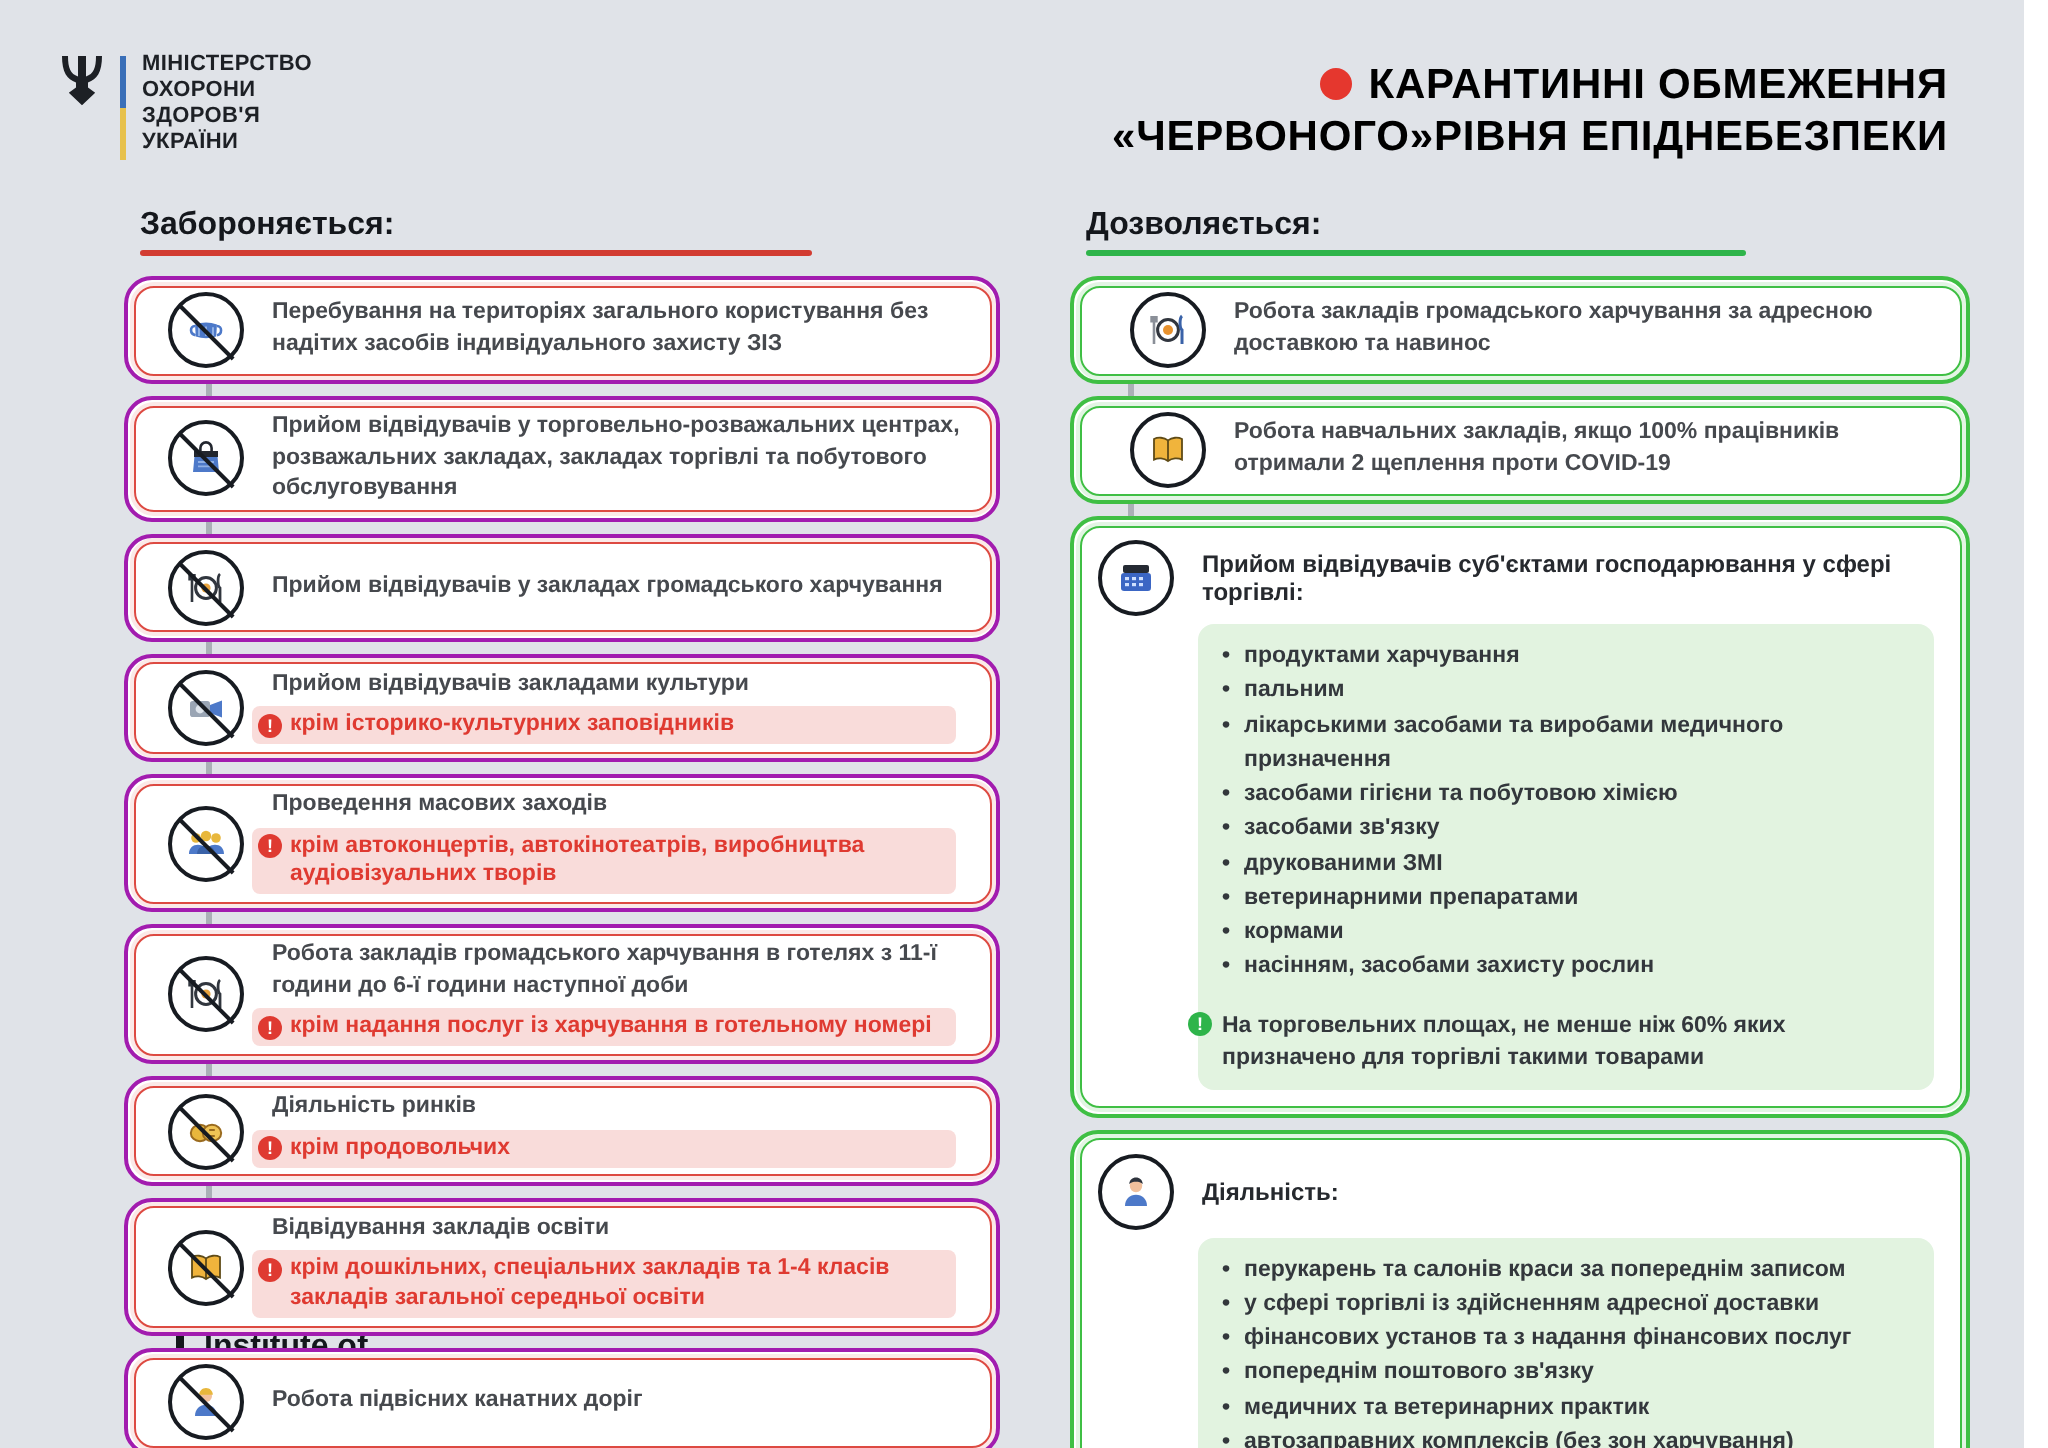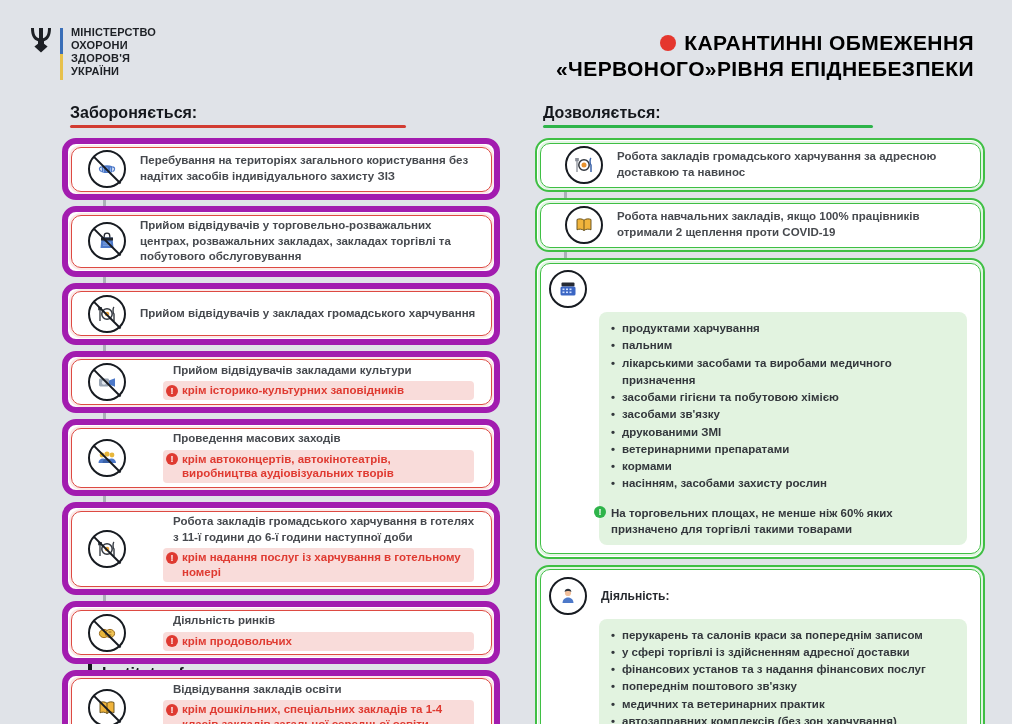--- a/index.html
+++ b/index.html
@@ -22,32 +22,32 @@
   .underline{height:3px;border-radius:2px;margin:0 0 10px 8px;}
   .underline.red{width:336px;background:#d23c32;}
   .underline.green{width:330px;background:#2eb44a;}
   .connector{position:absolute;width:3px;background:#aab0b7;z-index:0;}
   .col-left .connector{left:41px;top:42px;height:478px;}
   .col-right .connector{left:29px;top:42px;height:350px;}
 
   
   .card{position:relative;z-index:1;background:#fff;border-radius:14px;margin-bottom:6px;}
   .card::after{content:"";position:absolute;inset:2.5px;border-radius:10px;pointer-events:none;}
-  .card-red{border:6px solid #a21caf;}
+  .card-red{border:2px solid #a21caf;}
   .card-red::after{border:1px solid #dd4a42;box-shadow:0 0 0 2px rgba(221,74,66,.12);}
   .card-green{border:2.5px solid #3fbf44;}
   .card-green::after{border:1px solid #3fbf44;box-shadow:0 0 0 2px rgba(63,191,68,.15);}
 
   .card-row{display:flex;align-items:center;padding:6px 12px 6px 20px;min-height:40px;box-sizing:border-box;}
   .col-right .card-row{padding-left:28px;}
   .icon-circle{position:relative;flex:0 0 38px;width:38px;height:38px;border:2px solid #171b21;border-radius:50%;background:#fff;
     display:flex;align-items:center;justify-content:center;margin-right:14px;box-sizing:border-box;}
   .icon-circle.prohibited::before{content:"";position:absolute;left:-2px;top:50%;width:38px;height:2.4px;background:#171b21;transform:rotate(45deg);}
   .card-text{flex:1;font-size:11.5px;font-weight:700;line-height:1.35;color:#46494e;}
-  .card-body{flex:1;margin-left:33px;}
+  .card-body{flex:1;}
   .exception{position:relative;margin:3px 8px 1px -10px;padding:2px 8px 2px 19px;background:#f9dcda;border-radius:4px;
     color:#df3a31;font-size:11.5px;font-weight:700;line-height:1.3;}
   .bang{position:absolute;left:3px;top:3.5px;width:12px;height:12px;border-radius:50%;background:#df3a31;color:#fff;
     font-size:9px;font-weight:800;line-height:12px;text-align:center;}
   .bang.green{background:#2eb44a;}
 
   
   .big-card{padding:10px 12px 12px 12px;}
   .big-head{display:flex;align-items:center;margin-bottom:4px;}
   .big-head .heading{font-size:12px;font-weight:800;color:#26292e;}
@@ -273,20 +273,21 @@
               <g fill="#cfe0ff">
                 <rect x="6.5" y="11.5" width="2" height="1.6"></rect>
                 <rect x="10" y="11.5" width="2" height="1.6"></rect>
                 <rect x="13.5" y="11.5" width="2" height="1.6"></rect>
                 <rect x="6.5" y="14.5" width="2" height="1.6"></rect>
                 <rect x="10" y="14.5" width="2" height="1.6"></rect>
                 <rect x="13.5" y="14.5" width="2" height="1.6"></rect>
               </g>
             </svg>
         </span>
+        <div class="heading">Прийом відвідувачів суб'єктами господарювання у сфері торгівлі:</div>
       </div>
       <div class="panel">
         <div class="bullet">
             <span class="dot">•</span>
             <span>продуктами харчування</span>
           </div>
         <div class="bullet">
             <span class="dot">•</span>
             <span>пальним</span>
           </div>

